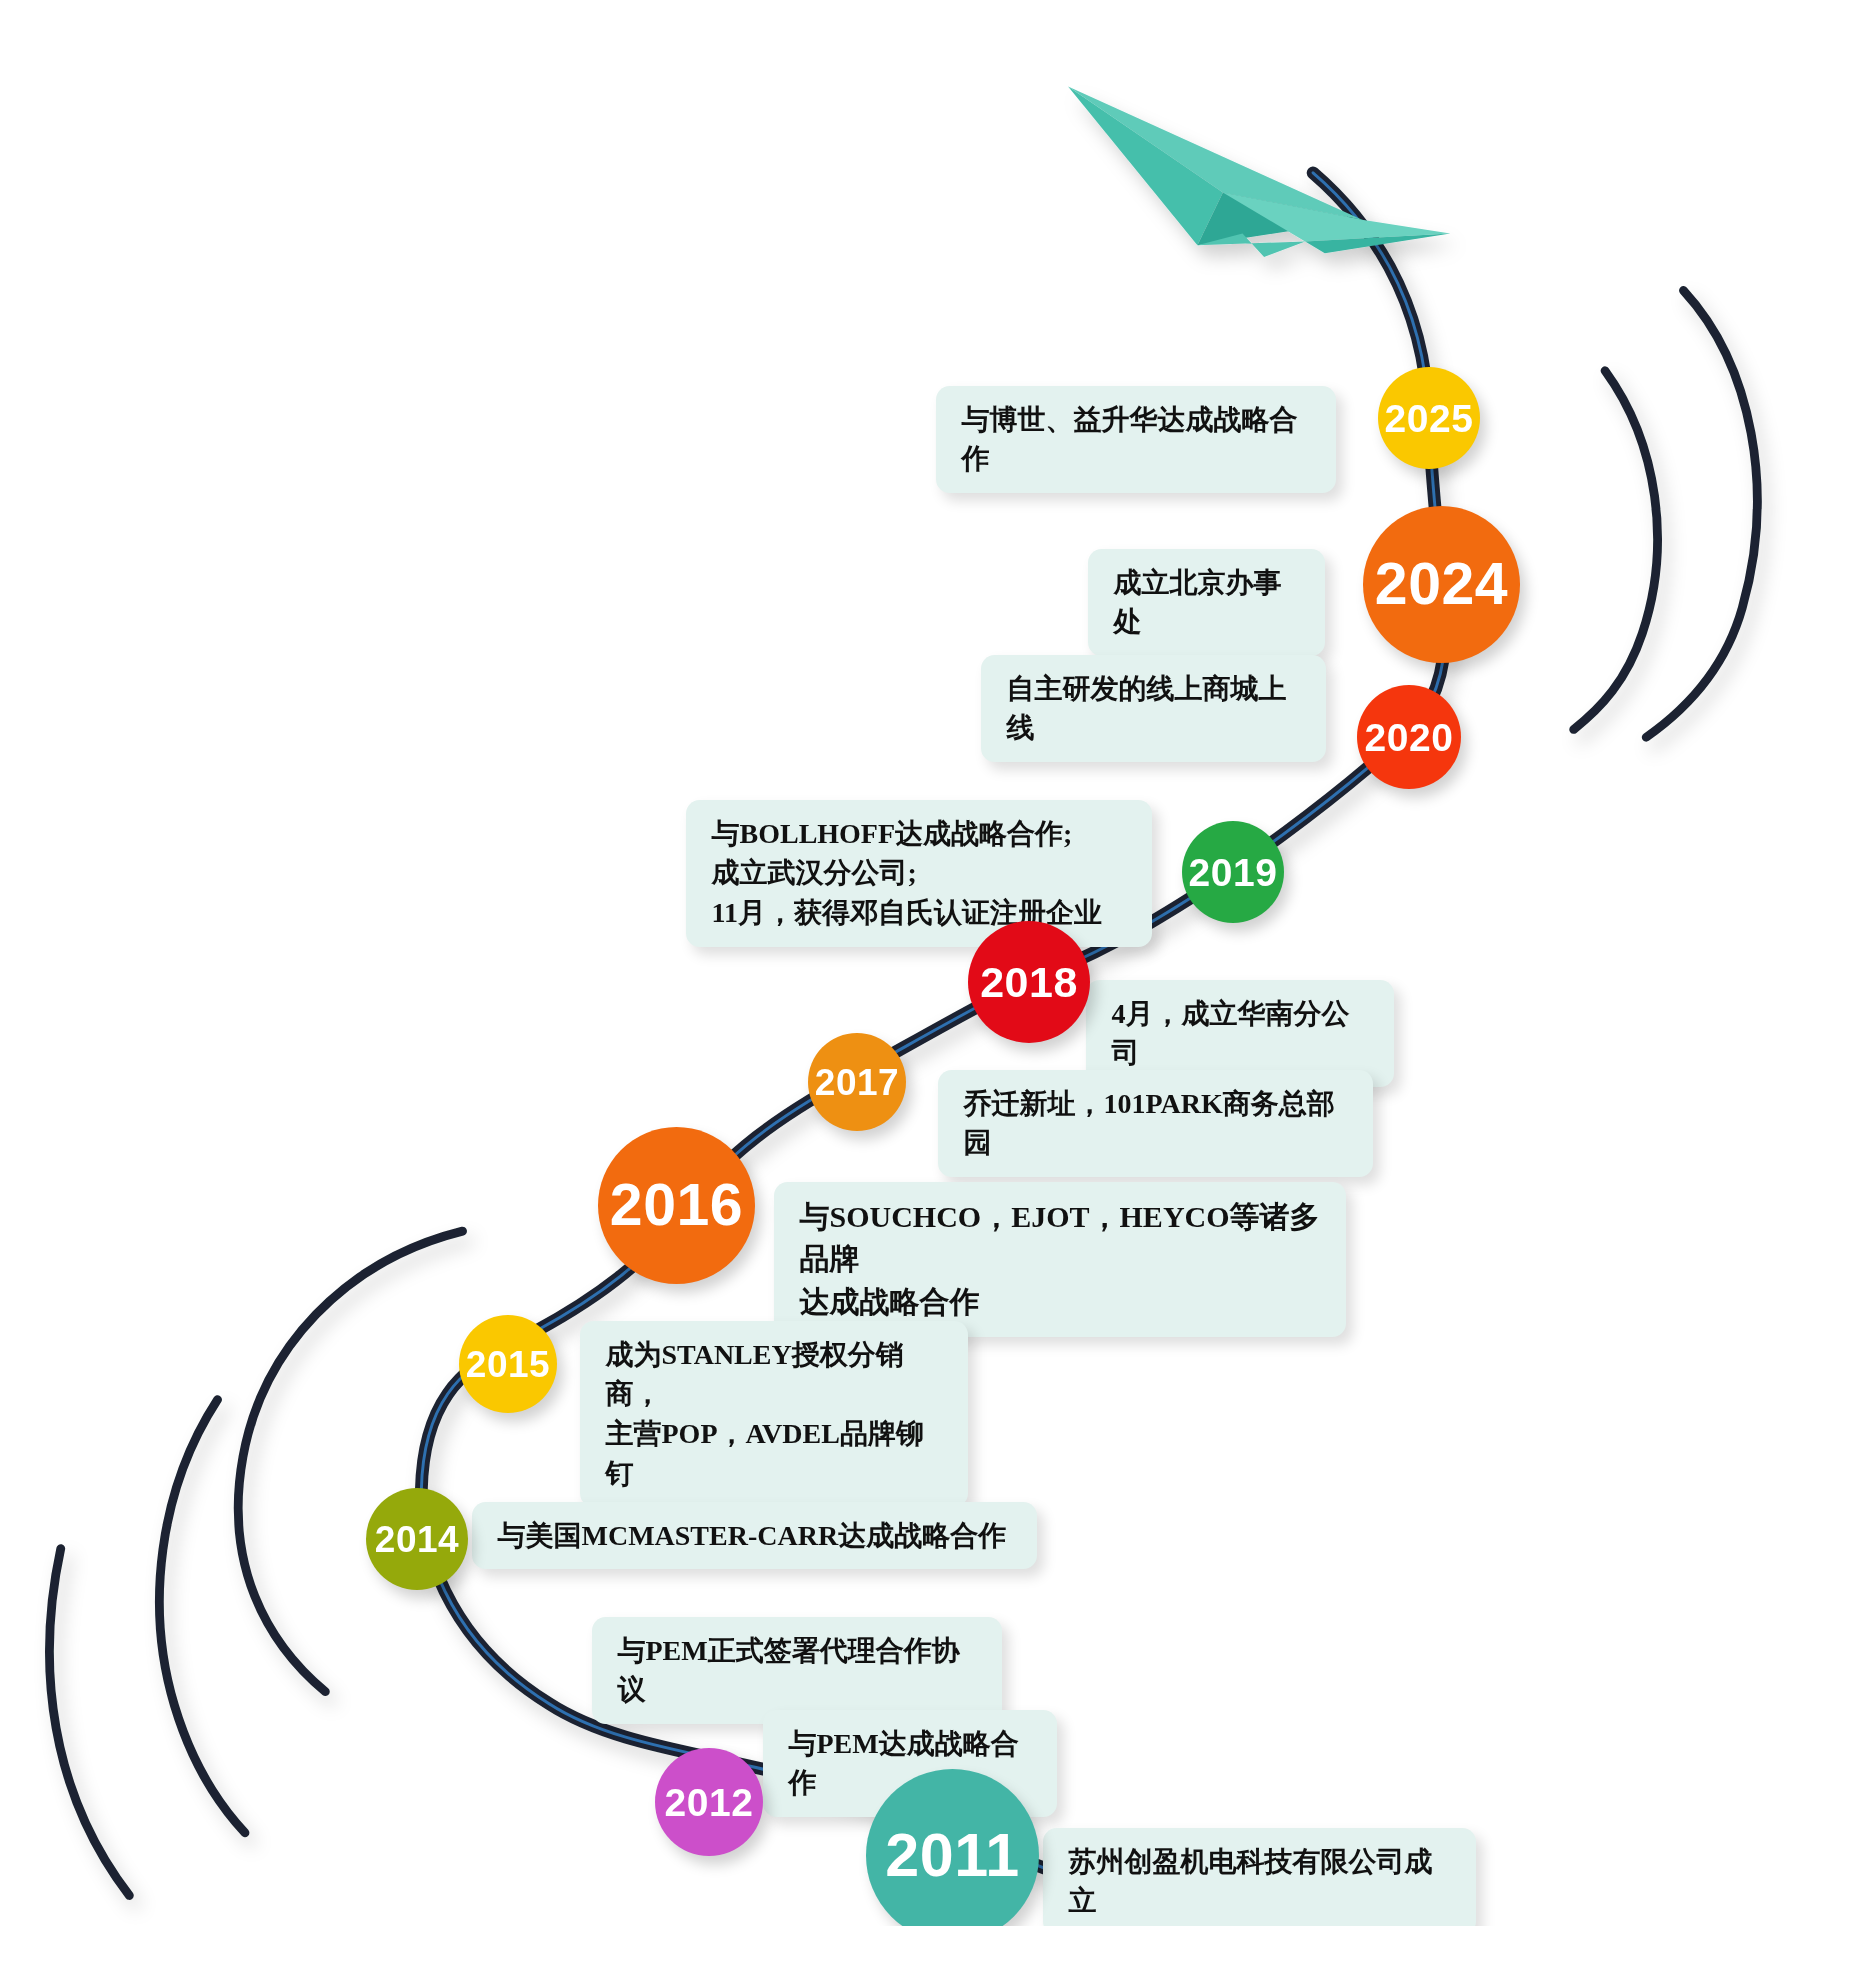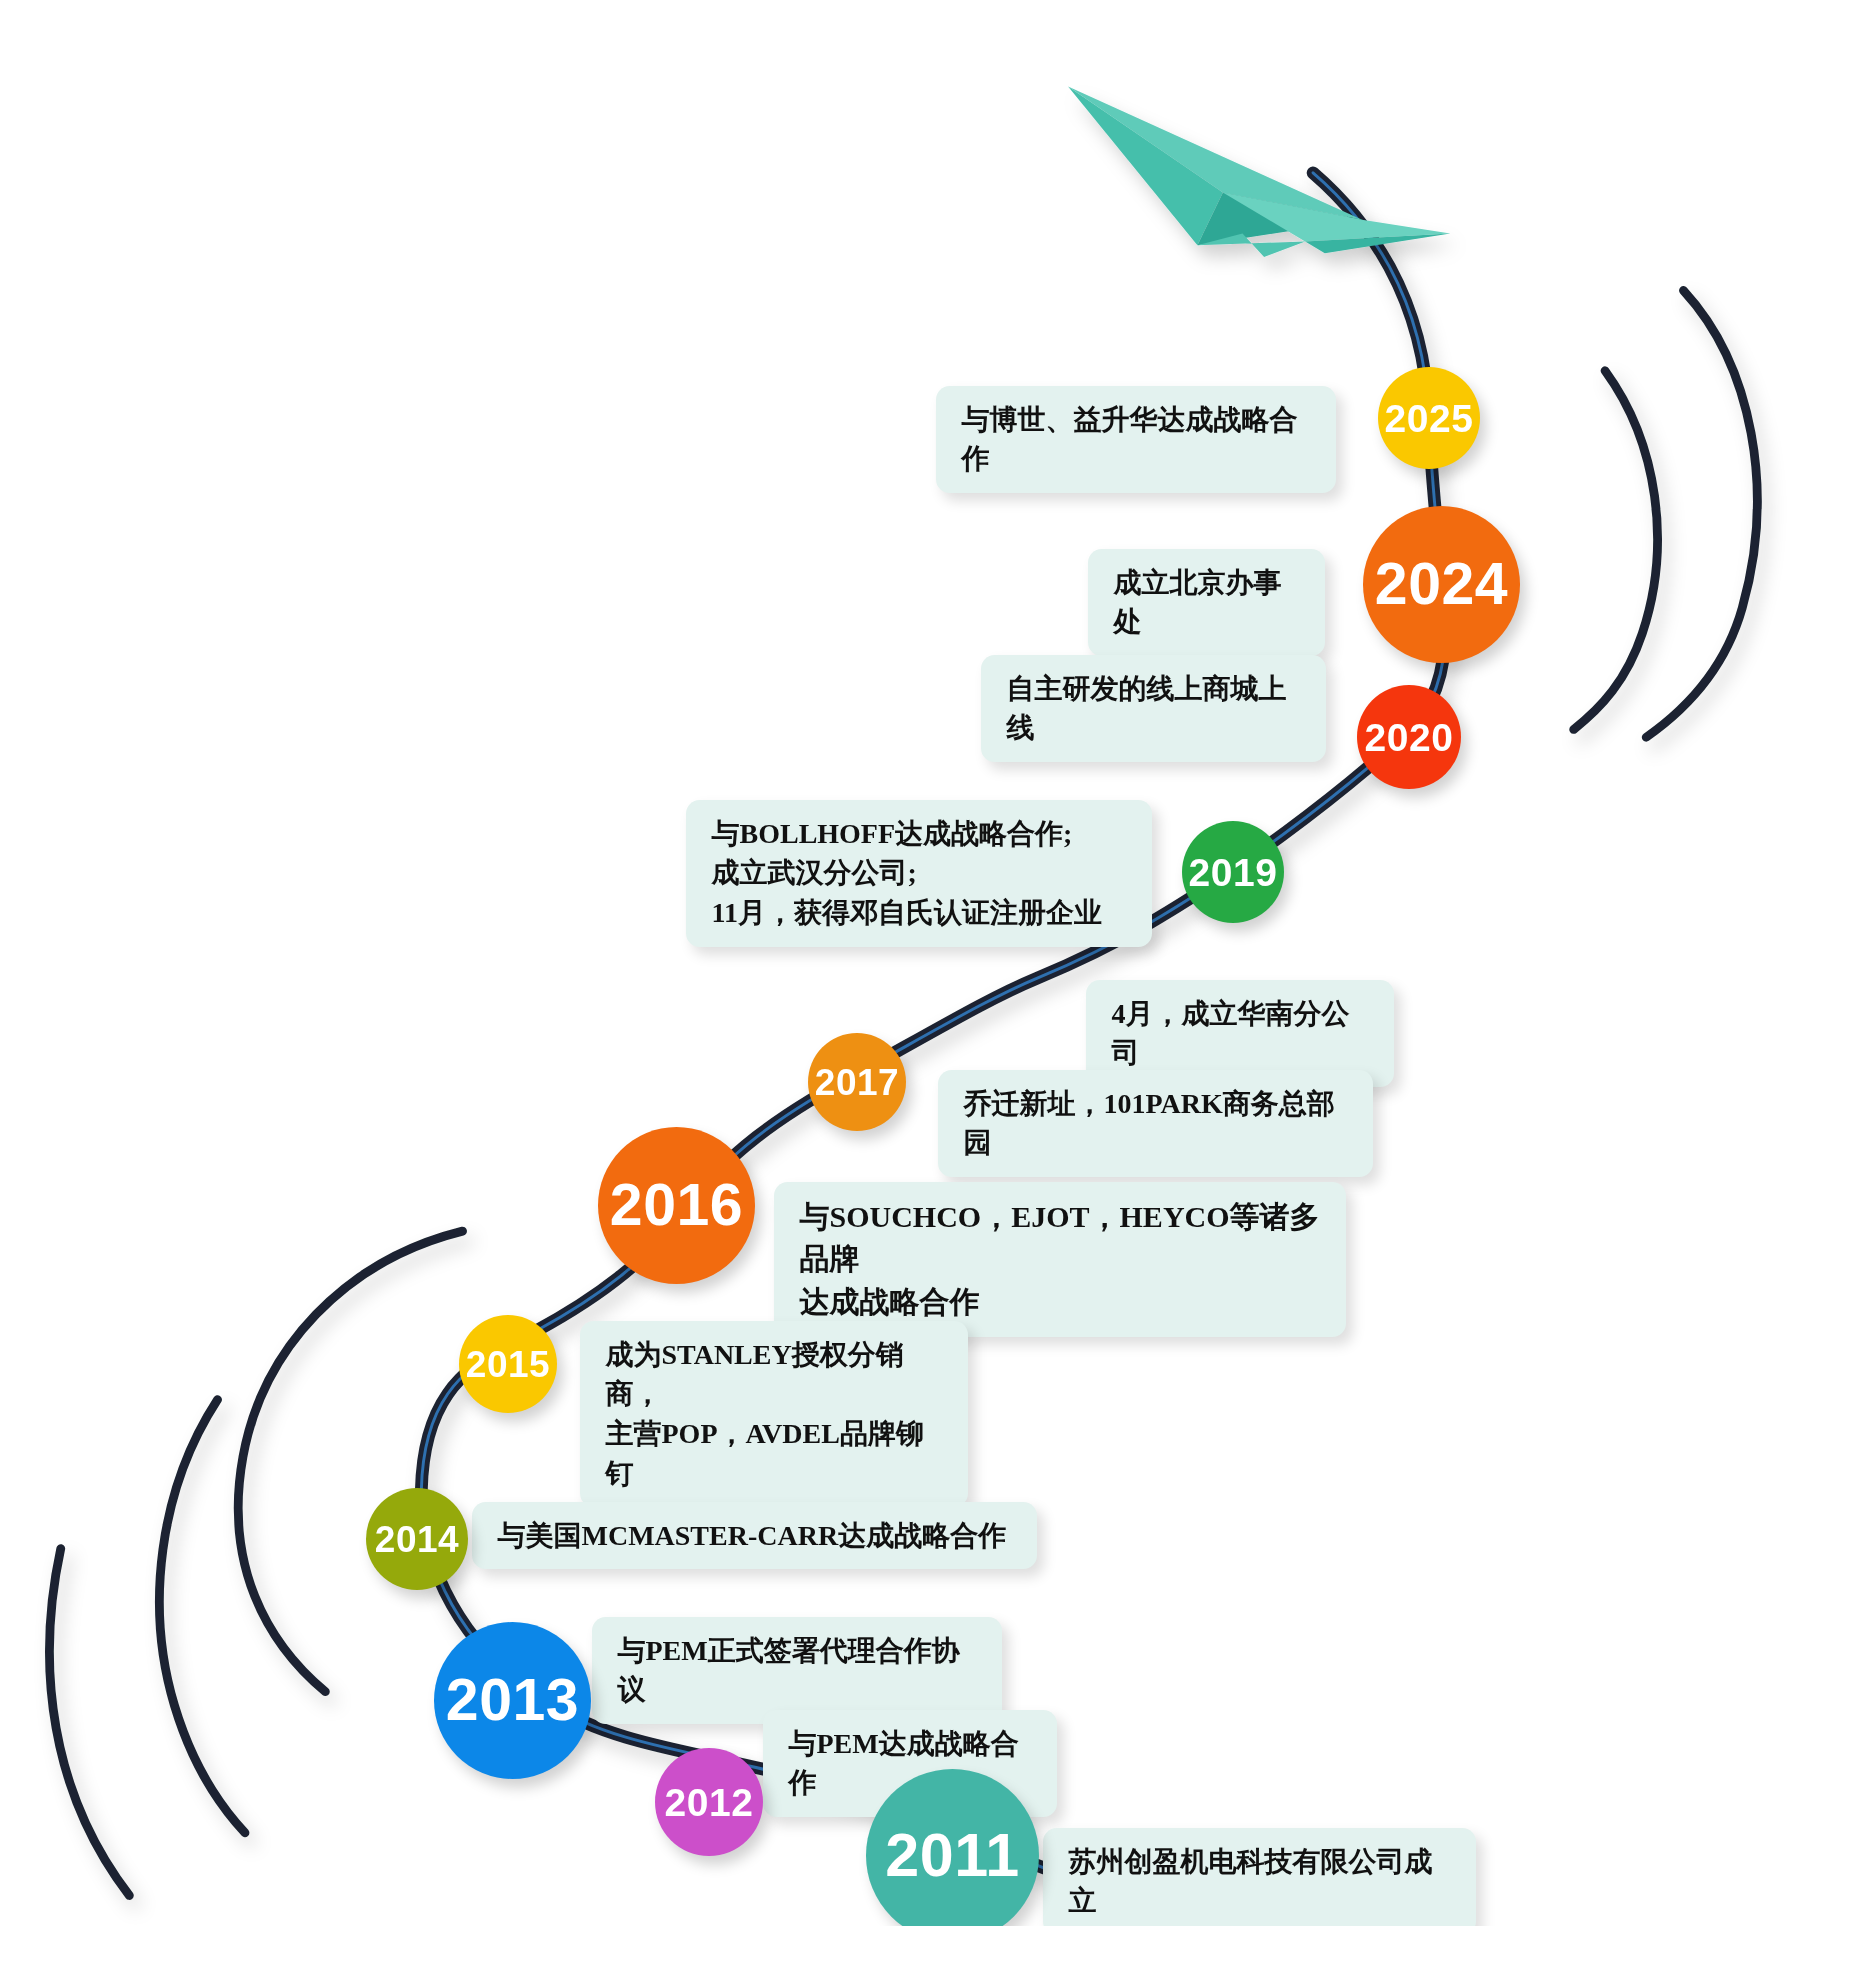--- a/index.html
+++ b/index.html
@@ -146,29 +146,29 @@
   <div class="label-card" style="left:1043px;top:1828px;width:433px;">苏州创盈机电科技有限公司成立</div>
 
   <div class="year-node" style="left:1378px;top:367px;width:102px;height:102px;background:#fac800;font-size:39px;">2025</div>
 
   <div class="year-node" style="left:1363px;top:506px;width:157px;height:157px;background:#f26b0f;font-size:59px;">2024</div>
 
   <div class="year-node" style="left:1357px;top:685px;width:104px;height:104px;background:#f5360d;font-size:39px;">2020</div>
 
   <div class="year-node" style="left:1182px;top:821px;width:102px;height:102px;background:#26a944;font-size:39px;">2019</div>
 
+  <div class="year-node" style="left:968px;top:921px;width:122px;height:122px;background:#e20a17;font-size:43px;">2018</div>
 
   <div class="year-node" style="left:800px;top:1033px;width:98px;height:98px;background:#ee9012;font-size:37px;margin-left:8px;">2017</div>
 
   <div class="year-node" style="left:598px;top:1127px;width:157px;height:157px;background:#f26b0f;font-size:59px;">2016</div>
 
   <div class="year-node" style="left:459px;top:1315px;width:98px;height:98px;background:#fac800;font-size:37px;">2015</div>
 
   <div class="year-node" style="left:366px;top:1488px;width:102px;height:102px;background:#95a90b;font-size:37px;">2014</div>
 
-  <div class="year-node" style="left:434px;top:1622px;width:157px;height:157px;background:#0c87e8;font-size:59px;">2013</div>
 
   <div class="year-node" style="left:655px;top:1748px;width:108px;height:108px;background:#cc4fca;font-size:39px;">2012</div>
 
   <div class="year-node" style="left:866px;top:1769px;width:173px;height:173px;background:#43b5a6;font-size:61px;">2011</div>
 
 </div>
 
 
 </body></html>

